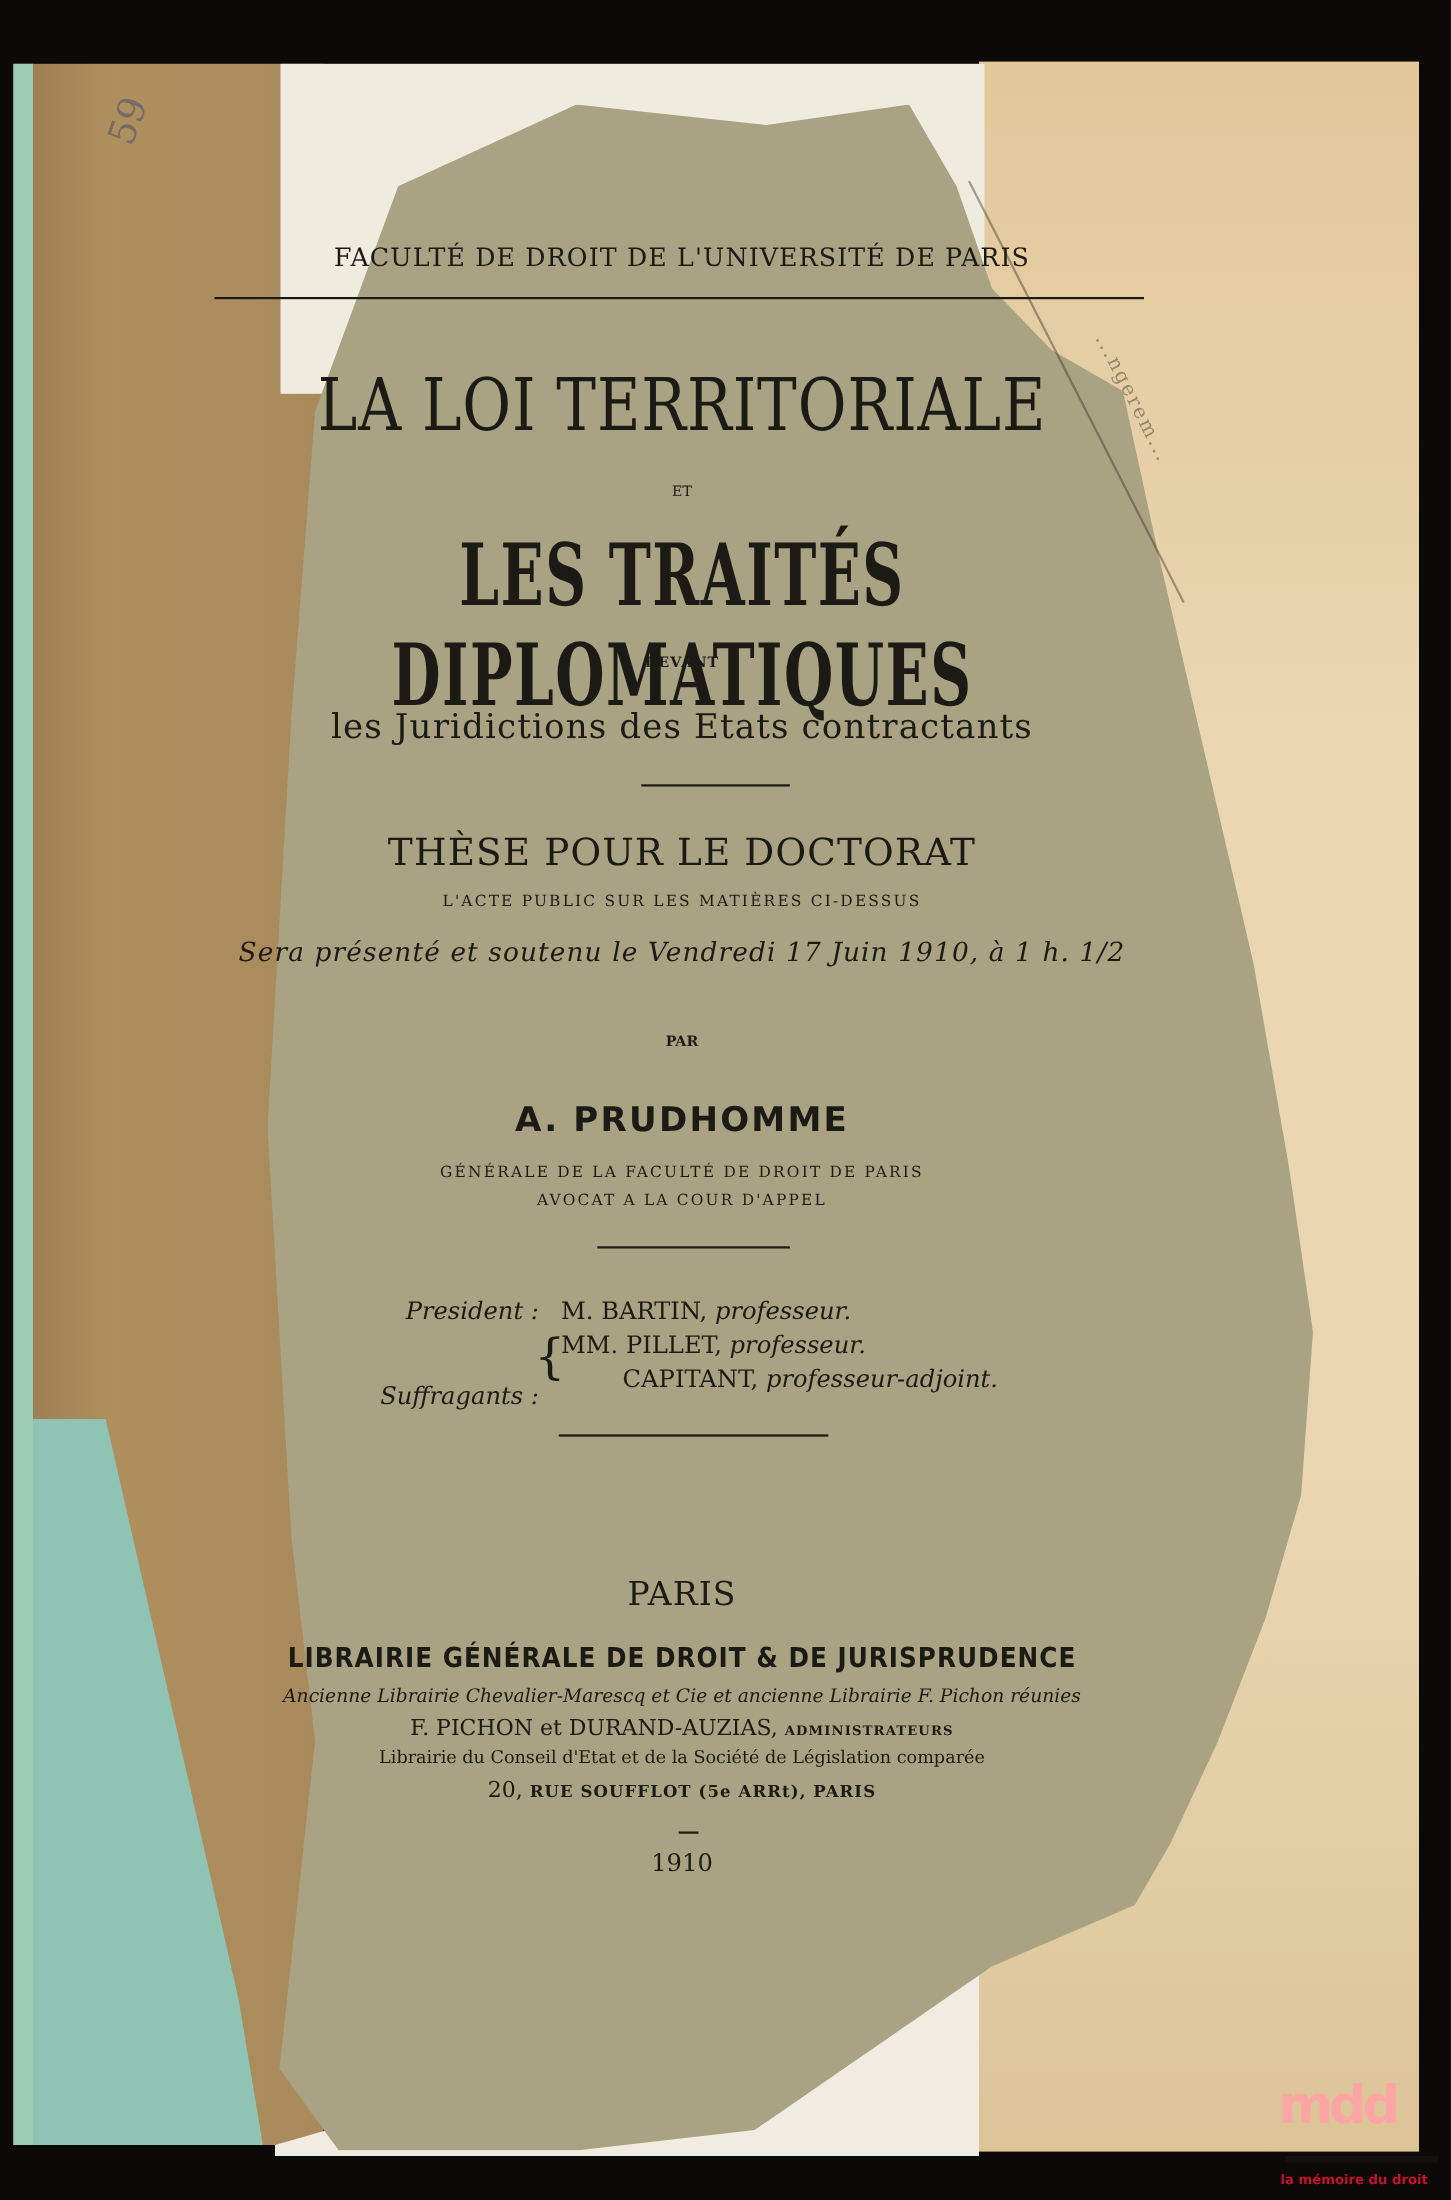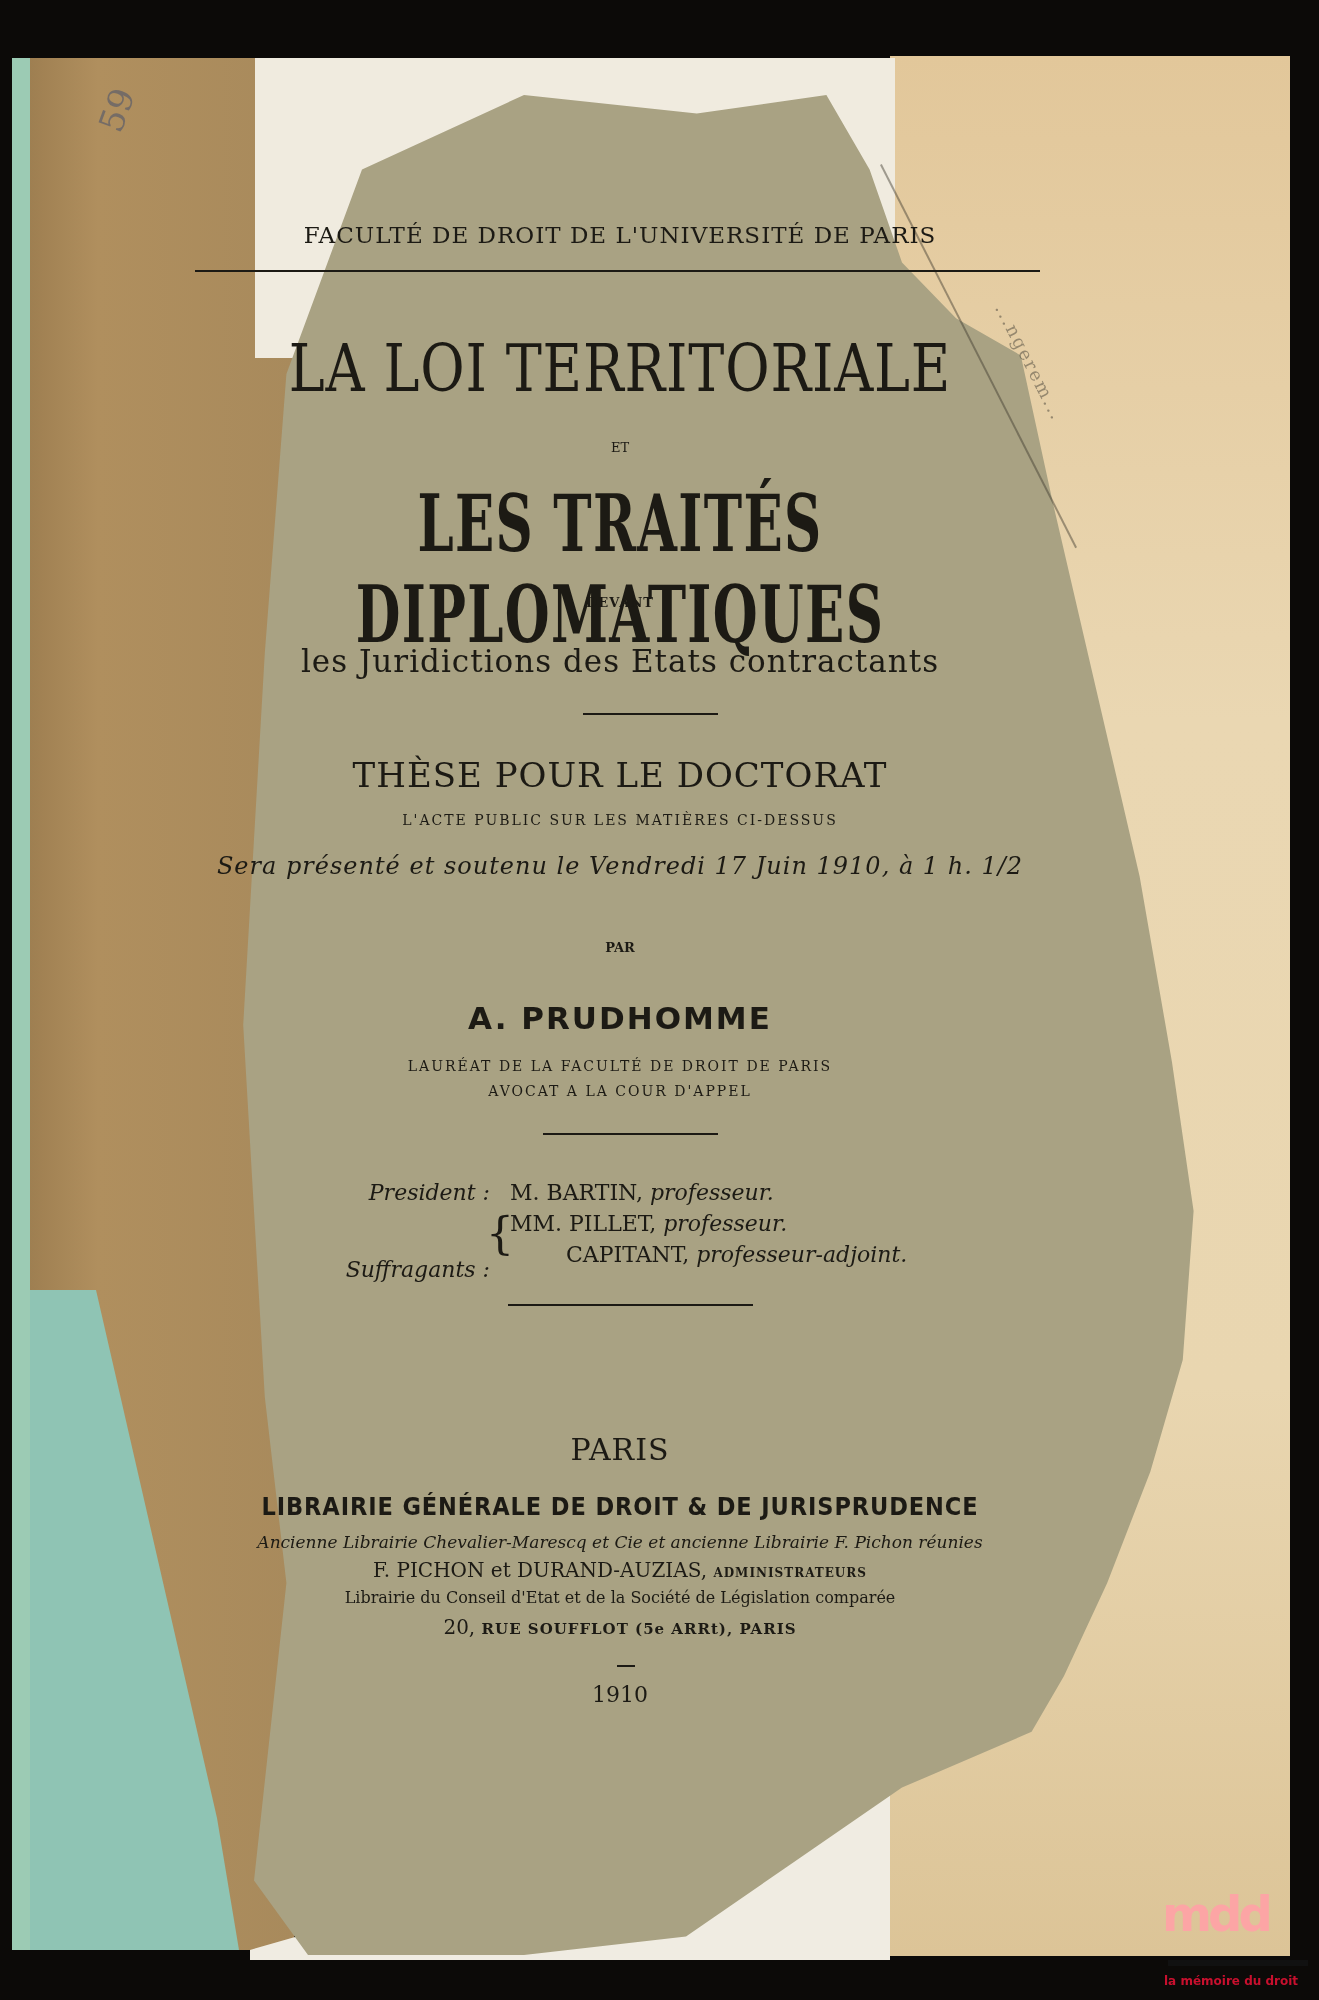--- a/index.html
+++ b/index.html
@@ -78,21 +78,21 @@
 <div class="text-block title2">LES TRAITÉS DIPLOMATIQUES</div>
 <div class="text-block devant">DEVANT</div>
 <div class="text-block jur">les Juridictions des Etats contractants</div>
 <div class="rule-a"></div>
 
 <div class="text-block these">THÈSE POUR LE DOCTORAT</div>
 <div class="text-block acte">L'ACTE PUBLIC SUR LES MATIÈRES CI-DESSUS</div>
 <div class="text-block sera">Sera présenté et soutenu le Vendredi 17 Juin 1910, à 1 h. 1/2</div>
 <div class="text-block par">PAR</div>
 <div class="text-block author">A. PRUDHOMME</div>
-<div class="text-block laureat">LAURÉAT DE LA FACULTÉ DE DROIT DE PARIS</div>
+<div class="text-block laureat">GÉNÉRALE DE LA FACULTÉ DE DROIT DE PARIS</div>
 <div class="text-block avocat">AVOCAT A LA COUR D'APPEL</div>
 <div class="rule-b"></div>
 
 <div class="jury">
   <div class="row">
     <span class="role">President :</span>
     <span class="name">M. BARTIN,</span>&nbsp;
     <span class="title-it">professeur.</span>
   </div>
   <div class="row">

